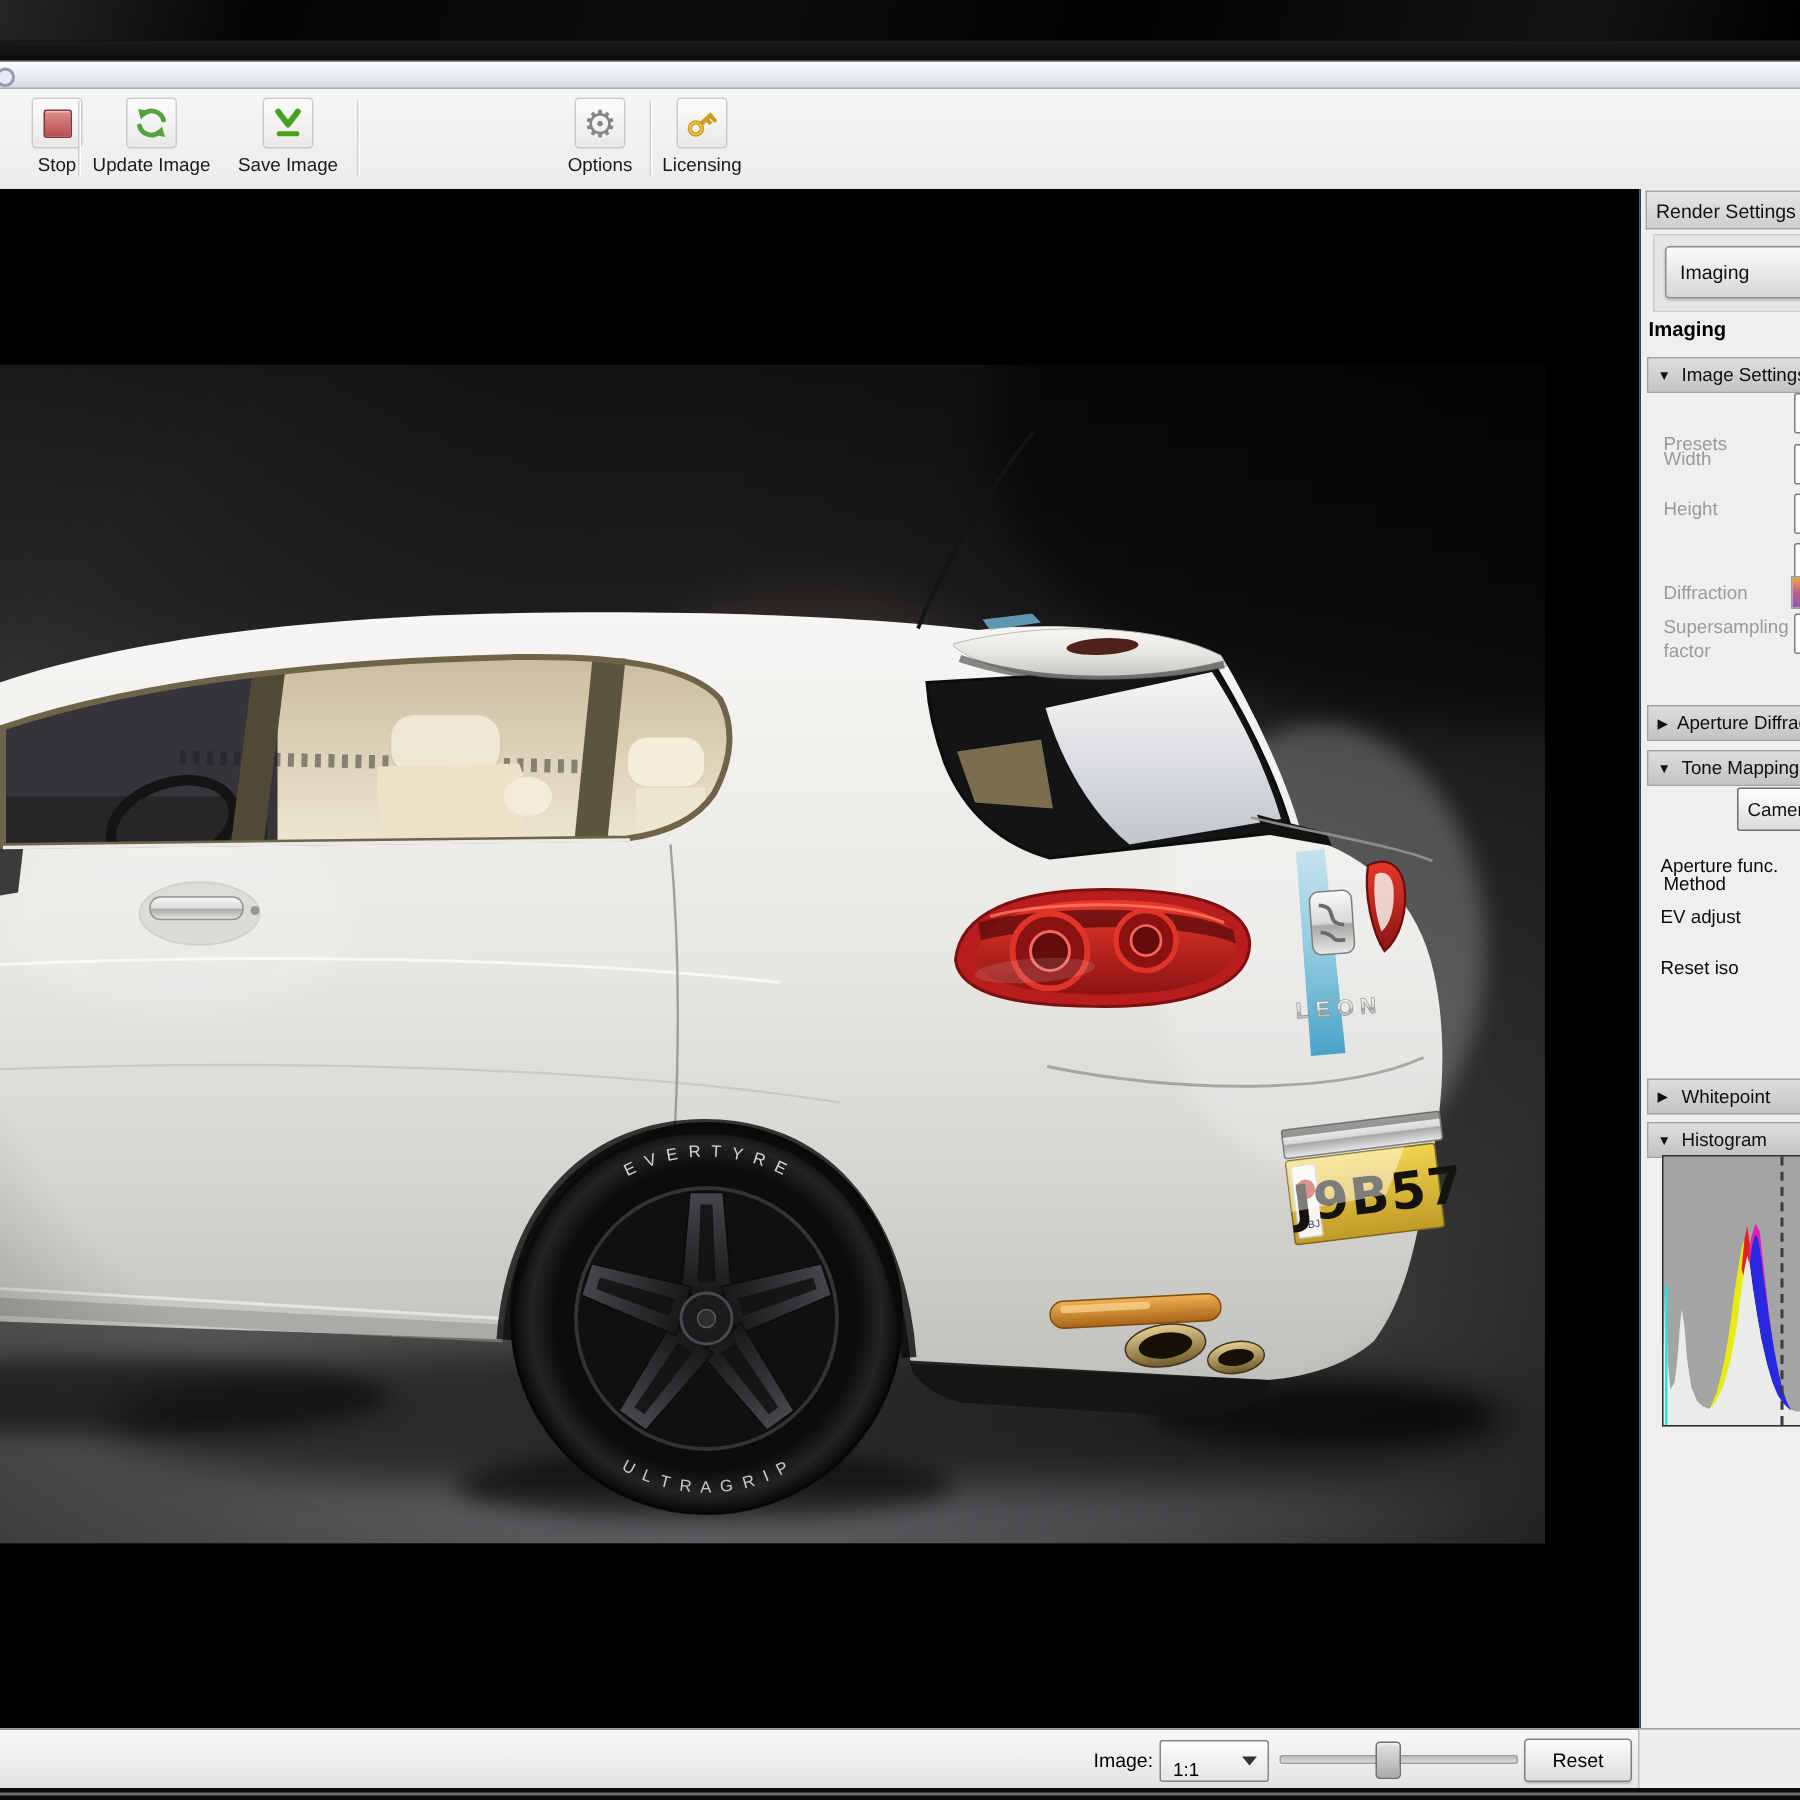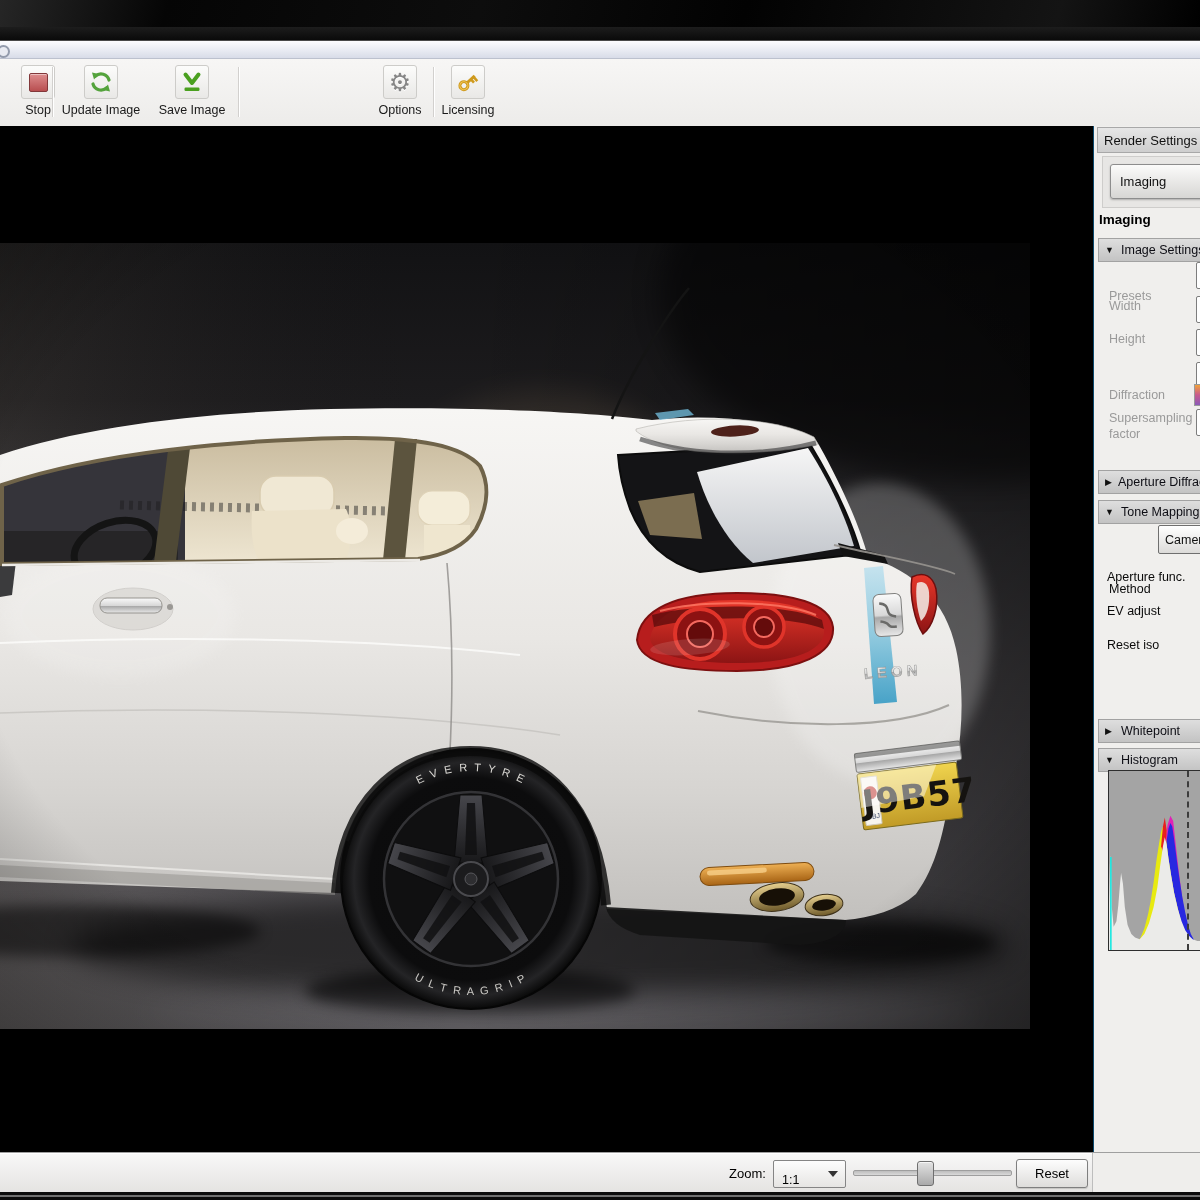--- a/index.html
+++ b/index.html
@@ -466,21 +466,21 @@
         <polygon fill="#ebebe9" points="0,100 0,74 1,52 2,47 3,76 5,87 8,84 10,75 12,62 13,57 15,63 17,76 20,86 24,91 28,93 33,94 38,91 43,85 48,76 52,65 55,53 58,42 60,37 62,41 64,49 67,59 70,68 74,77 78,84 82,89 86,92 90,94 95,95 100,95 100,100"></polygon>
         <polyline stroke="#18e8e0" stroke-width="1.6" fill="none" vector-effect="non-scaling-stroke" points="2,100 2,48"></polyline>
       </svg>
       <div id="hist-dash"></div>
     </div>
   </div>
 </div>
 
 <div class="abs" id="status-bar">
   <div class="abs" id="status-right-seg"></div>
-  <span class="abs" id="zoom-label">Zoom:</span>
+  <span class="abs" id="zoom-label">Image:</span>
   <div class="abs" id="zoom-combo">
     <span>1:1</span>
     <span class="arr"></span>
   </div>
   <div class="abs" id="zoom-track"></div>
   <div class="abs" id="zoom-handle"></div>
   <div class="abs" id="reset-btn">Reset</div>
 </div>
 <div class="abs" id="bottom-strip">
     <div class="ln"></div>

